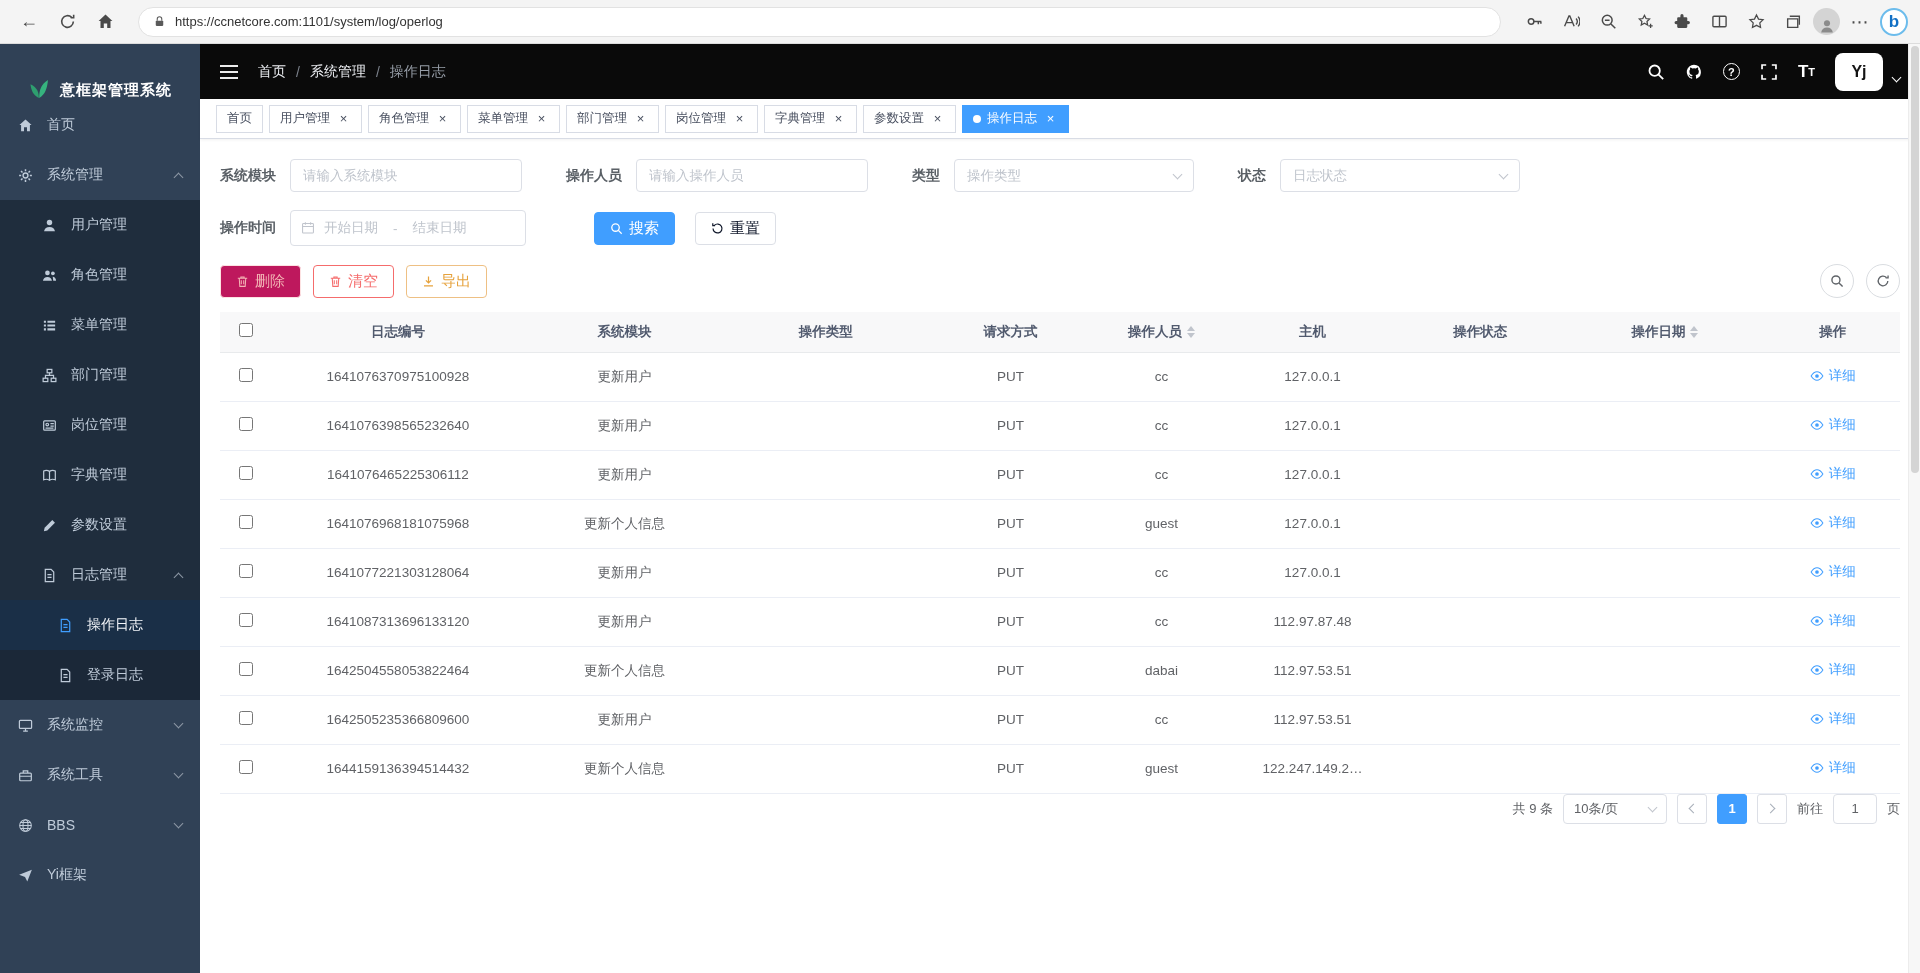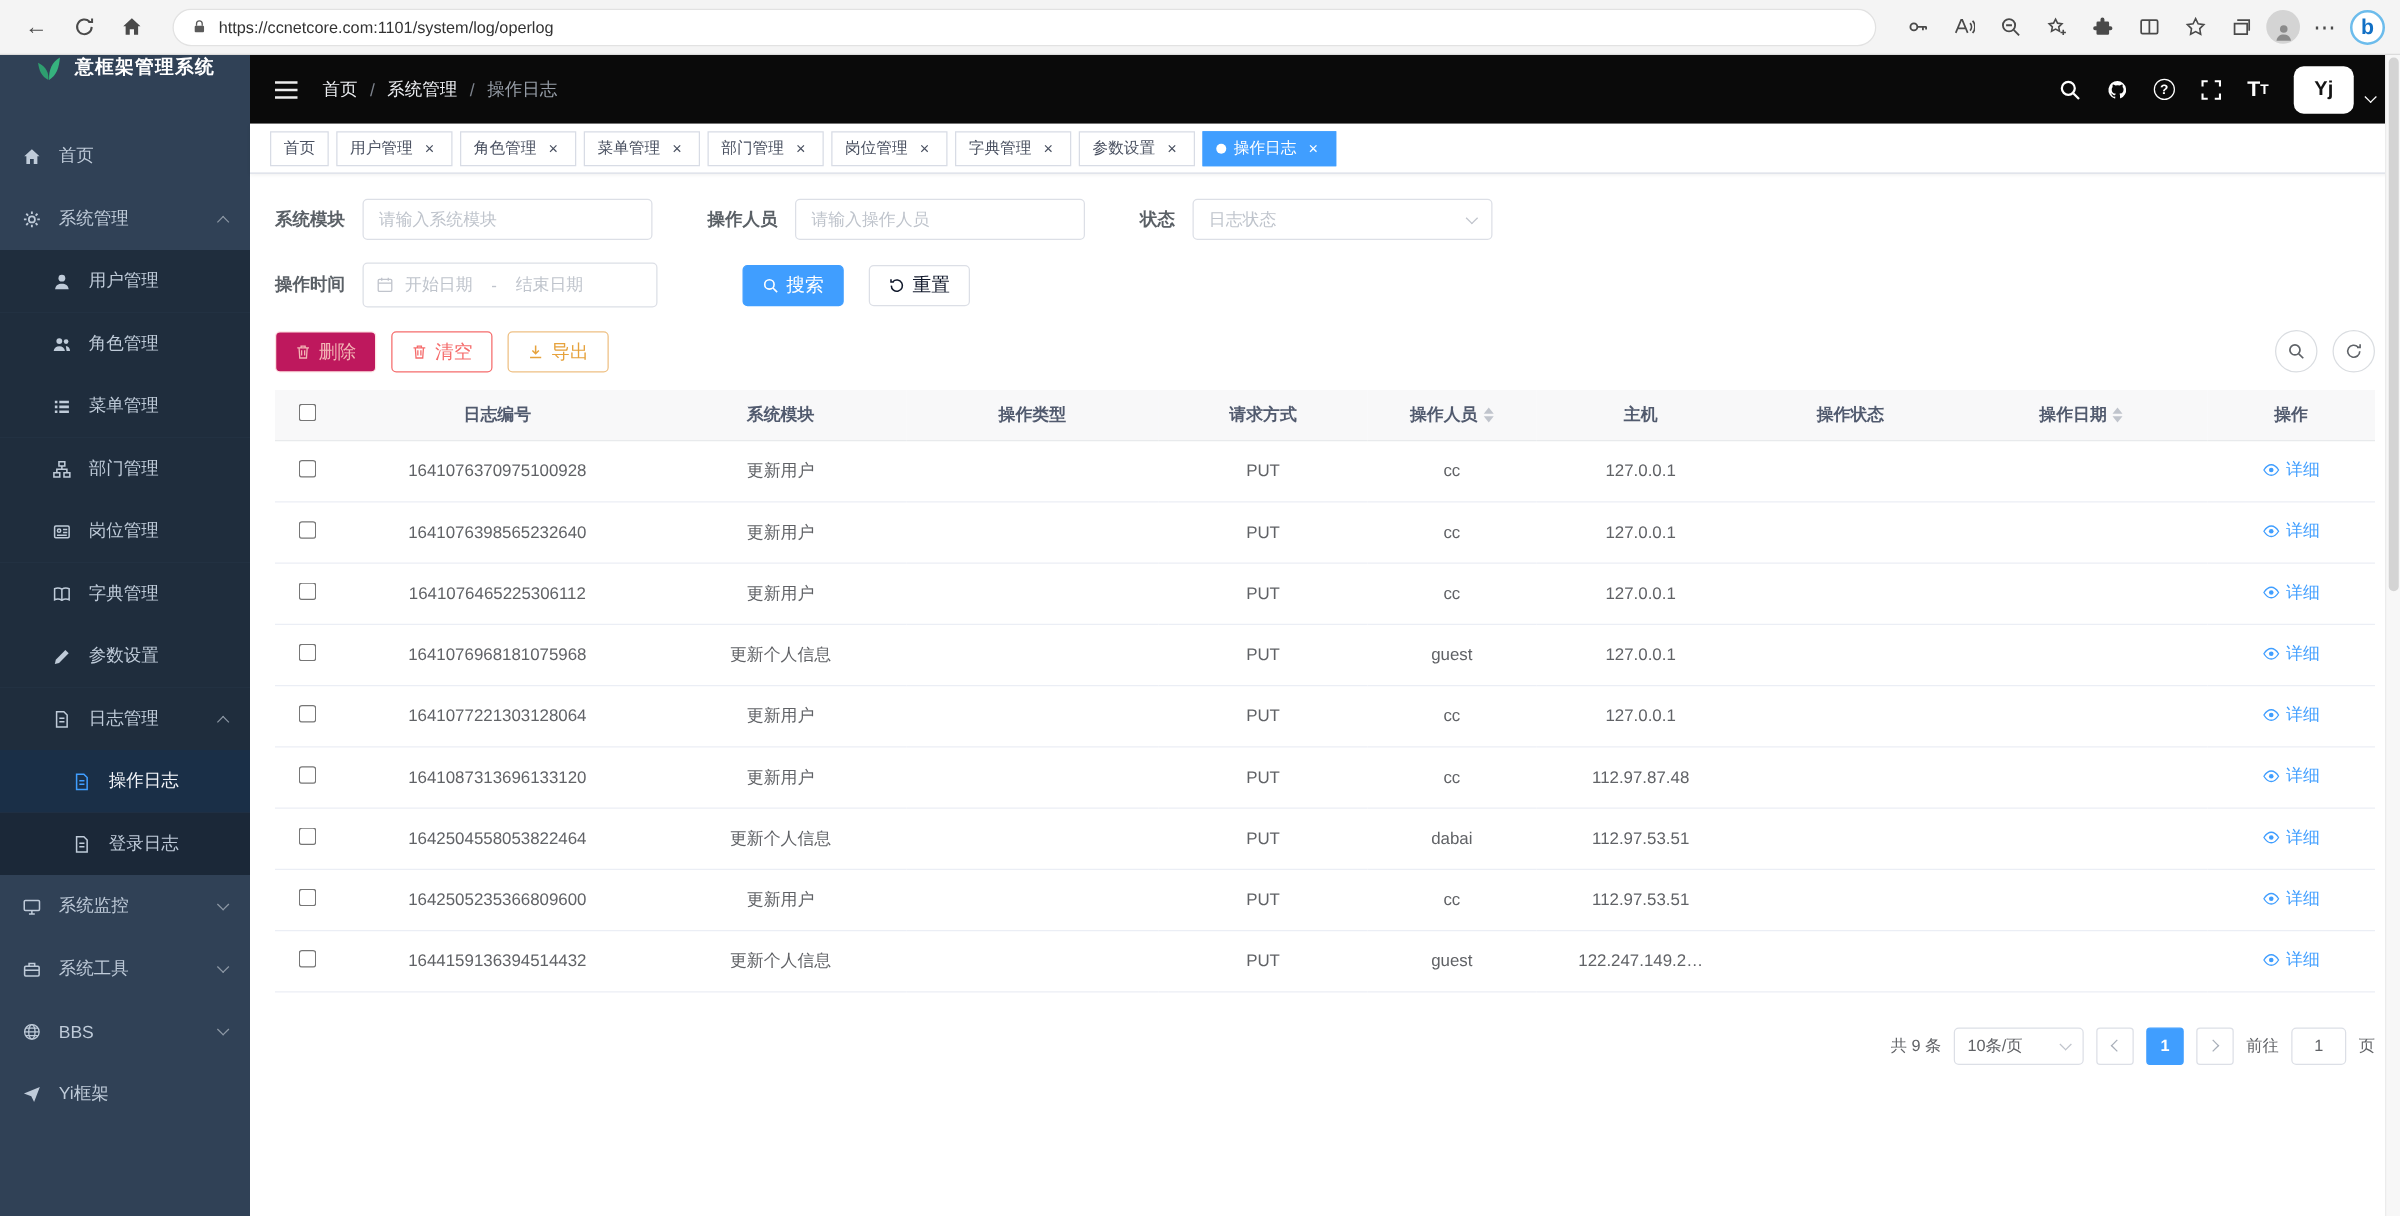--- a/index.html
+++ b/index.html
@@ -18,21 +18,21 @@
   .url-text { font-size:13px; color:#333; white-space:nowrap; overflow:hidden; }
   .browser-right { display:flex; align-items:center; gap:3px; }
   .b-avatar { width:27px; height:27px; border-radius:50%; background:#d4d4d4; display:flex; align-items:flex-end; justify-content:center; overflow:hidden; color:#8b8b8b; }
   .b-avatar svg { width:18px; height:18px; }
   .ellipsis-glyph { font-size:18px; letter-spacing:1px; color:#4a4a4a; }
   .bing-badge { width:28px; height:28px; border-radius:50%; background:#fff; border:2px solid #6cbcec; color:#1270c5; font-weight:bold; font-size:17px; display:flex; align-items:center; justify-content:center; cursor:pointer; }
 
   
   .app { flex:1; display:flex; min-height:0; }
   .sidebar { flex:0 0 200px; width:200px; background:#304156; display:flex; flex-direction:column; overflow:hidden; }
-  .logo { height:56px; flex:0 0 56px; display:flex; align-items:flex-start; justify-content:center; gap:10px; }
+  .logo { height:56px; flex:0 0 56px; display:flex; align-items:flex-end; justify-content:center; gap:10px; }
   .logo svg { width:22px; height:22px; }
   .logo-title { color:#fff; font-size:15px; font-weight:bold; letter-spacing:1px; }
   .side-menu { flex:1; overflow:hidden; }
   .side-item { height:50px; display:flex; align-items:center; padding:0 18px; font-size:14px; color:#bfcbd9; cursor:pointer; }
   .side-item .s-icon { width:18px; margin-right:11px; display:flex; align-items:center; }
   .side-item .s-icon svg { width:15px; height:15px; }
   .side-item.lv2 { padding-left:42px; background:#1f2d3d; }
   .side-item.lv3 { padding-left:58px; background:#1b2838; }
   .side-item.active { background:#1a2f47; color:#f4f6fa; }
   .side-item.active .s-icon { color:#409eff; }
@@ -101,21 +101,21 @@
   input[type="checkbox"] { width:14px; height:14px; accent-color:#409eff; cursor:pointer; }
   .sort { display:inline-flex; flex-direction:column; margin-left:5px; vertical-align:middle; gap:2px; }
   .sort i { width:0; height:0; border-left:4px solid transparent; border-right:4px solid transparent; display:block; }
   .sort .up { border-bottom:5px solid #c0c4cc; }
   .sort .down { border-top:5px solid #c0c4cc; }
   .detail-link { color:#409eff; display:inline-flex; align-items:center; gap:5px; cursor:pointer; }
   .detail-link .eye { display:flex; }
   .detail-link .eye svg { width:14px; height:14px; }
 
   
-  .pagination { display:flex; align-items:center; justify-content:flex-end; gap:10px; margin-top:28px; font-size:13px; color:#606266; }
+  .pagination { display:flex; align-items:center; justify-content:flex-end; gap:10px; font-size:13px; color:#606266; }
   .pg-size { width:104px; height:30px; border:1px solid #dcdfe6; border-radius:4px; display:flex; align-items:center; justify-content:space-between; padding:0 10px; cursor:pointer; background:#fff; }
   .pg-btn { width:30px; height:30px; border:1px solid #dcdfe6; background:#fff; border-radius:3px; display:flex; align-items:center; justify-content:center; cursor:pointer; font-size:13px; color:#606266; }
   .pg-btn.current { background:#409eff; border-color:#409eff; color:#fff; font-weight:700; }
   .chev-l, .chev-r { width:7px; height:7px; border-right:1.5px solid #a7aeb8; border-bottom:1.5px solid #a7aeb8; }
   .chev-l { transform:rotate(135deg); margin-left:3px; }
   .chev-r { transform:rotate(-45deg); margin-right:3px; }
   .pg-goto-input { width:44px; height:30px; border:1px solid #dcdfe6; border-radius:4px; text-align:center; font-size:13px; color:#606266; outline:none; }
 
   
   .v-scrollbar { position:absolute; right:0; top:44px; bottom:0; width:12px; background:#f7f7f7; border-left:1px solid #ececec; }
@@ -479,20 +479,27 @@
 
         <div class="filter-form">
           <div class="f-row">
             <div class="f-group">
               <span class="f-label">系统模块</span>
               <input class="f-input" placeholder="请输入系统模块" style="">
             </div>
             <div class="f-group">
               <span class="f-label">操作人员</span>
               <input class="f-input" placeholder="请输入操作人员" style="">
+            </div>
+            <div class="f-group">
+              <span class="f-label">类型</span>
+              <div class="f-select">
+                <span>操作类型</span>
+                <span class="chev"></span>
+              </div>
             </div>
             <div class="f-group" style="margin-right:4px">
               <span class="f-label">状态</span>
               <div class="f-select">
                 <span>日志状态</span>
                 <span class="chev"></span>
               </div>
             </div>
           </div>
           <div class="f-row">

